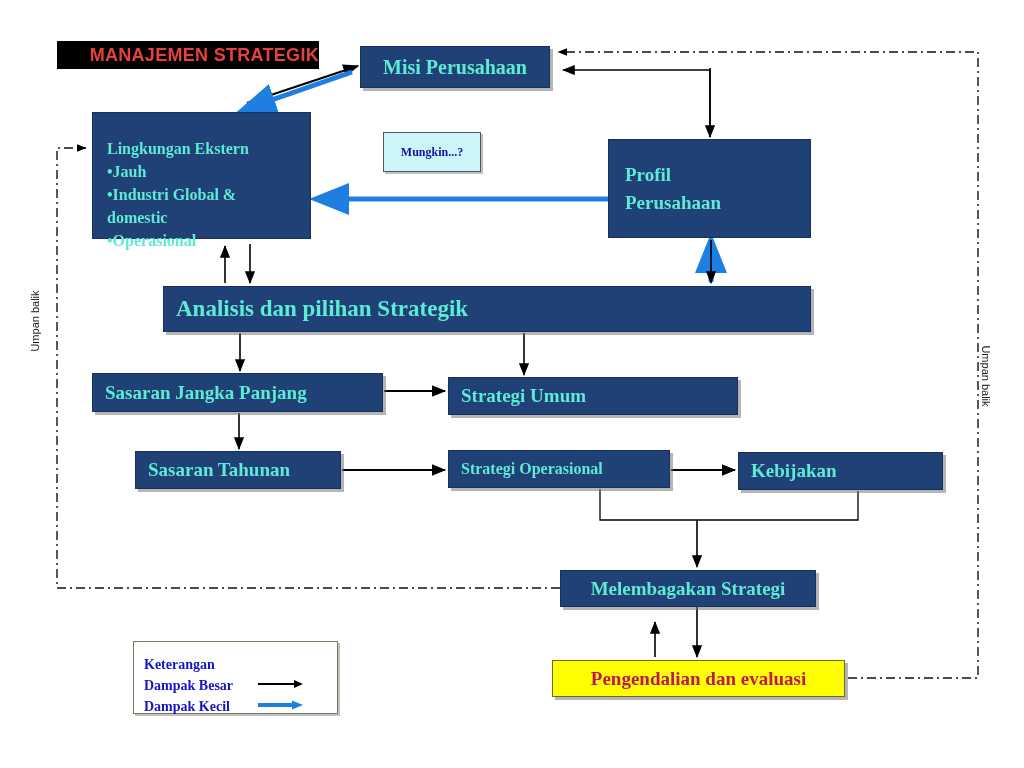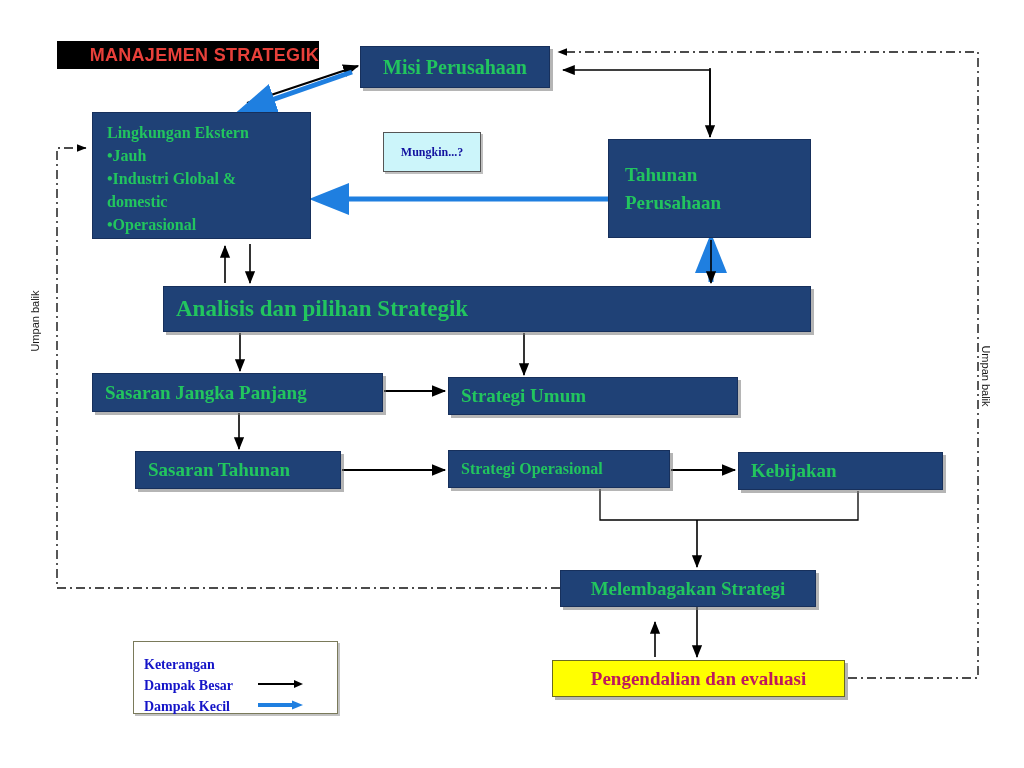--- a/index.html
+++ b/index.html
@@ -17,21 +17,21 @@
   }
   .box {
     position: absolute;
     box-sizing: border-box;
     display: flex;
     align-items: center;
     border: 1px solid #17305c;
   }
   .navy {
     background: #1f4176;
-    color: #22c55e;
+    color: #5eead4;
     font-family: "Liberation Serif", serif;
     font-weight: bold;
   }
   .navy.shadowed {
     box-shadow: 3px 3px 0 rgba(120,120,120,0.55);
   }
   .title-box {
     position: absolute;
     background: #000000;
     color: #e8403a;
@@ -192,31 +192,31 @@
 
   <div class="title-box" style="left:57px; top:41px; width:262px; height:28px;">
     <span>MANAJEMEN STRATEGIK</span>
   </div>
 
   <div class="box navy shadowed" style="left:360px; top:46px; width:190px; height:42px; font-size:20px; justify-content:center;">
     <span>Misi Perusahaan</span>
   </div>
 
   <div class="box navy" style="left:92px; top:112px; width:219px; height:127px; flex-direction:column; align-items:flex-start;">
-    <div class="bullets" style="padding-top:8px;">
+    <div class="bullets" style="padding-top:24px;">
       <div>Lingkungan Ekstern</div>
       <div>•Jauh</div>
       <div>•Industri Global &amp;</div>
       <div>domestic</div>
       <div>•Operasional</div>
     </div>
   </div>
 
   <div class="box navy" style="left:608px; top:139px; width:203px; height:99px; flex-direction:column; align-items:flex-start; justify-content:center; font-size:19px; line-height:28px; padding-left:16px;">
-    <div>Tahunan</div>
+    <div>Profil</div>
     <div>Perusahaan</div>
   </div>
 
   <div class="box cyan" style="left:383px; top:132px; width:98px; height:40px;">
     <span>Mungkin...?</span>
   </div>
 
   <div class="box navy shadowed pad-l" style="left:163px; top:286px; width:648px; height:46px; font-size:23px;">
     <span>Analisis dan pilihan Strategik</span>
   </div>

